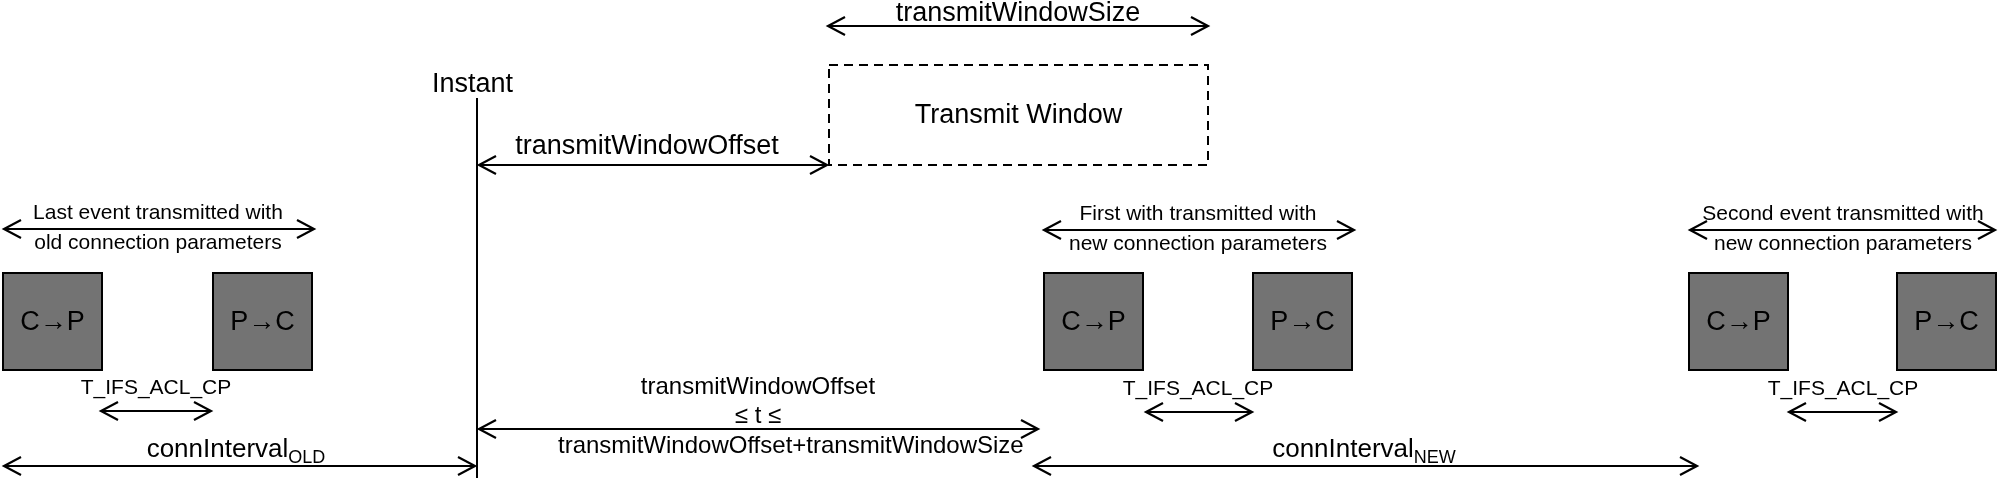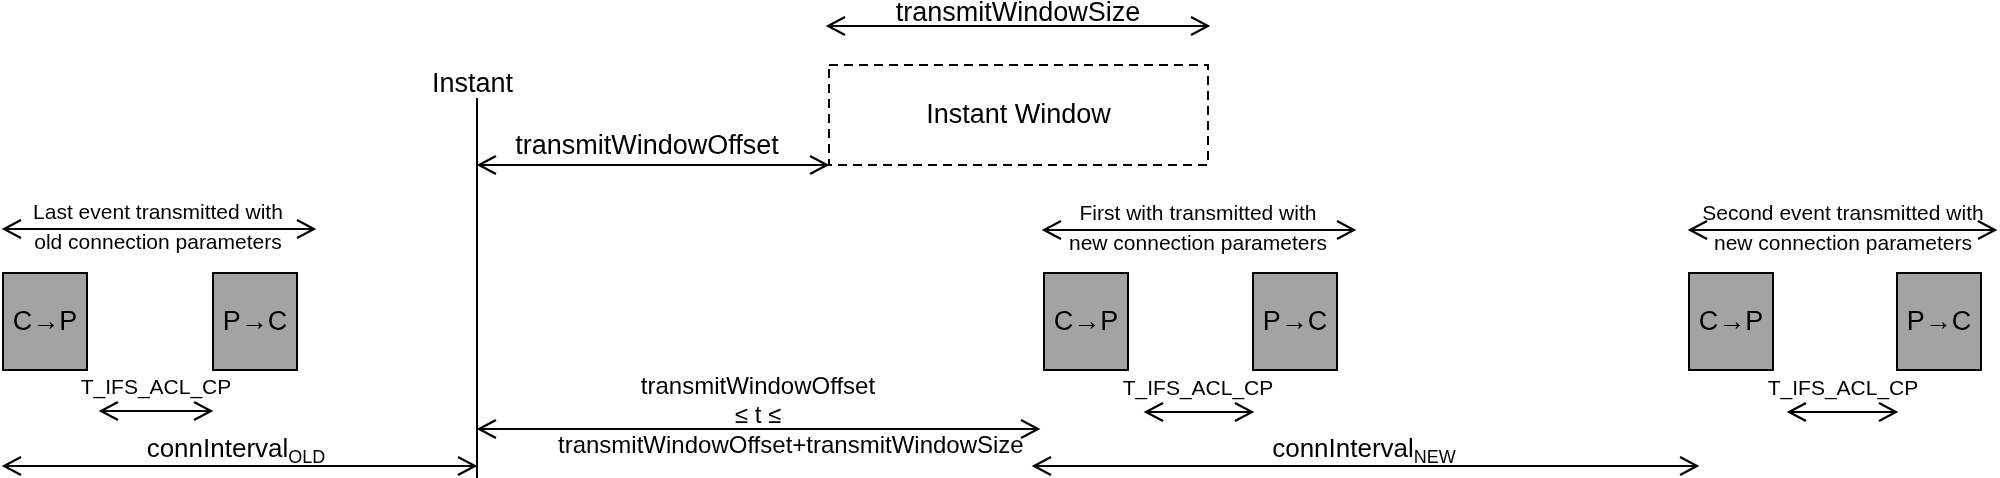--- a/index.html
+++ b/index.html
@@ -12,22 +12,22 @@
   }
   .canvas > svg { position:absolute; left:0; top:0; }
   .lbl { position:absolute; white-space:nowrap; line-height:1.08; }
   .center { text-align:center; }
   .big   { font-size:27px; }
   .small { font-size:21px; }
   .stack { font-size:24px; }
   .ci    { font-size:26px; }
   .sub   { font-size:18px; vertical-align:-6px; }
   .evbox {
-    position:absolute; width:86px; height:99px;
-    border:2px solid #000; background:#a3a3a3;
+    position:absolute; width:101px; height:99px;
+    border:2px solid #000; background:#737373;
     display:flex; align-items:center; justify-content:center;
     font-size:27px;
   }
   .twlabel {
     position:absolute; left:828px; top:64px; width:381px; height:101px;
     display:flex; align-items:center; justify-content:center;
     font-size:27px;
   }
 </style>
 </head>
@@ -63,21 +63,21 @@
     <line x1="4" y1="466" x2="475" y2="466" stroke="#000" stroke-width="2" marker-start="url(#ah)" marker-end="url(#ah)"></line>
     <line x1="1034" y1="466" x2="1697" y2="466" stroke="#000" stroke-width="2" marker-start="url(#ah)" marker-end="url(#ah)"></line>
   </svg>
 
   <div class="lbl big center" style="left:818px; top:-2px; width:400px;">transmitWindowSize</div>
 
   <div class="lbl big" style="left:432px; top:69px;">Instant</div>
 
   <div class="lbl big center" style="left:497px; top:131px; width:300px;">transmitWindowOffset</div>
 
-  <div class="twlabel">Instant Window</div>
+  <div class="twlabel">Transmit Window</div>
 
   <div class="lbl small center" style="left:8px; top:201px; width:300px;">Last event transmitted with</div>
   <div class="lbl small center" style="left:8px; top:231px; width:300px;">old connection parameters</div>
   <div class="evbox" style="left:2px; top:272px;">C→P</div>
   <div class="evbox" style="left:212px; top:272px;">P→C</div>
   <div class="lbl small center" style="left:46px; top:376px; width:220px;">T_IFS_ACL_CP</div>
 
   <div class="lbl small center" style="left:1048px; top:202px; width:300px;">First with transmitted with</div>
   <div class="lbl small center" style="left:1048px; top:232px; width:300px;">new connection parameters</div>
   <div class="evbox" style="left:1043px; top:272px;">C→P</div>

